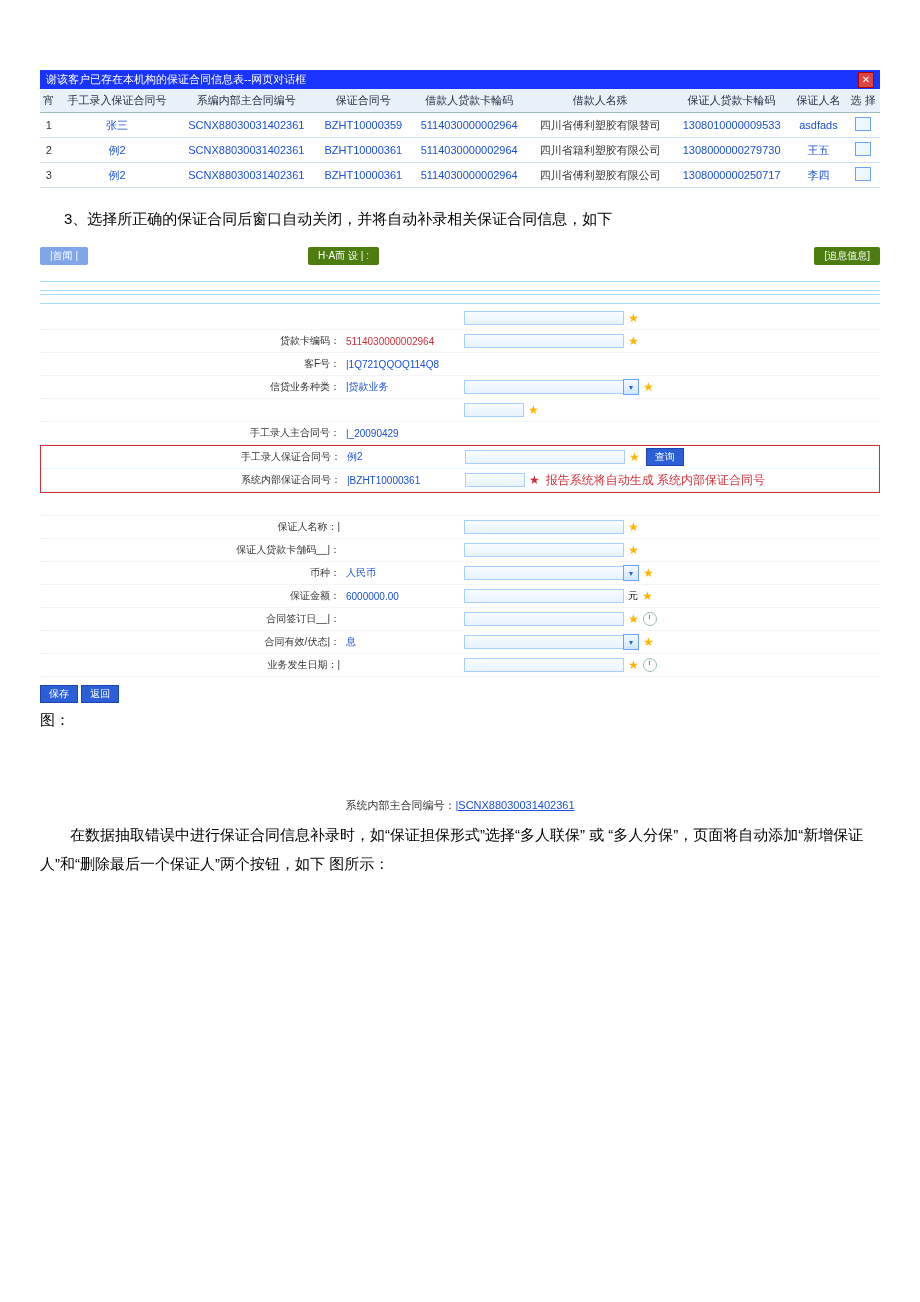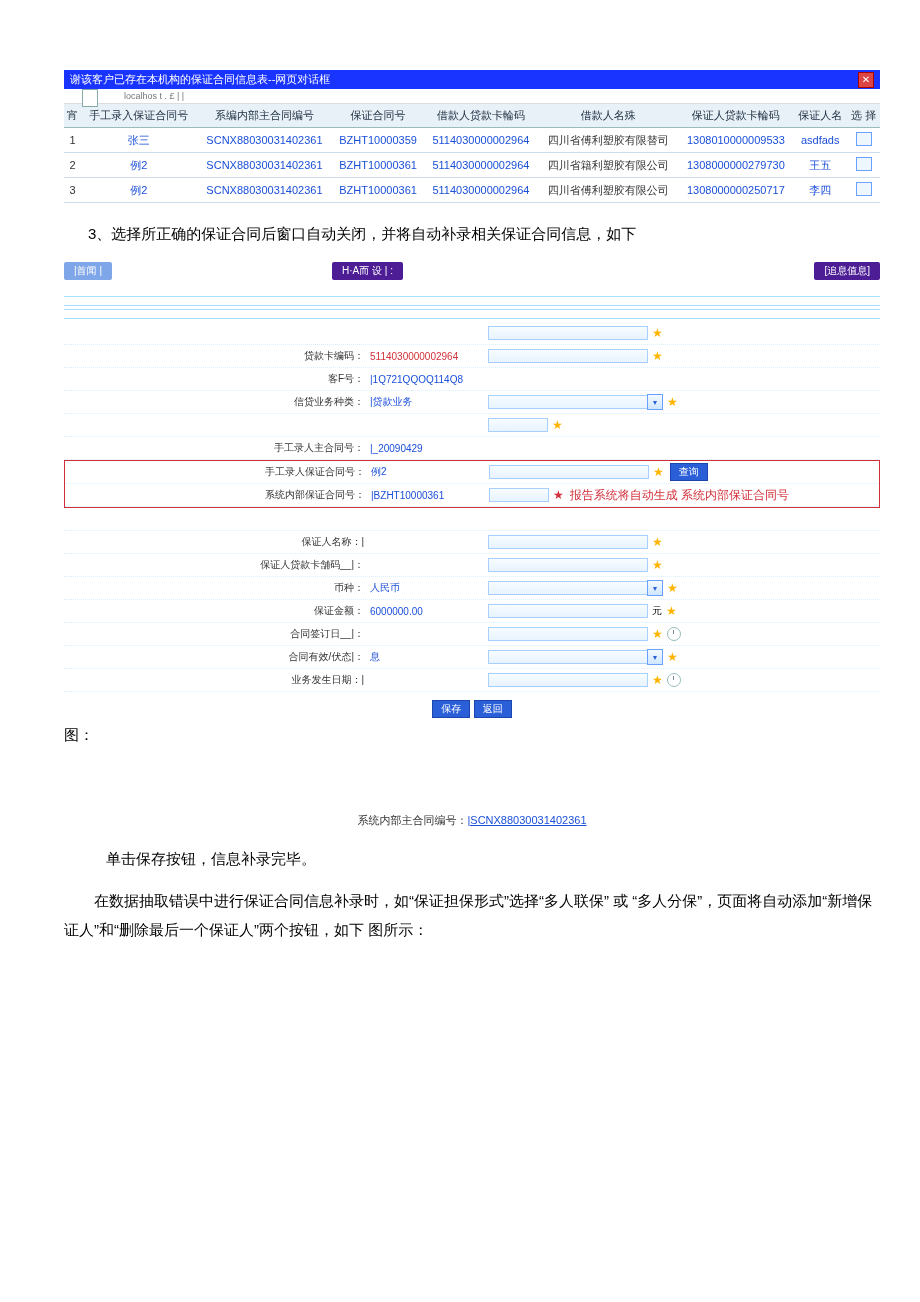--- a/index.html
+++ b/index.html
@@ -3,21 +3,21 @@
 <meta charset="utf-8">
 <style>
   body {
     margin: 0;
     padding: 0;
     font-family: "SimSun", "Microsoft YaHei", sans-serif;
     font-size: 12px;
     background: #fff;
     width: 920px;
   }
-  .page-pad { padding: 70px 40px 0 64px; }
+  .page-pad { padding: 70px 40px 0 40px; }
 
   
   .dialog-titlebar {
     background: #1a34ff;
     color: #fff;
     font-size: 11px;
     padding: 2px 6px;
     position: relative;
   }
   .dialog-titlebar .close {
@@ -98,21 +98,21 @@
   .form-shell { margin-top: 6px; }
   .form-topbar {
     display: flex;
     align-items: center;
     margin-bottom: 16px;
   }
   .pill {
     font-size: 10px;
     padding: 2px 10px;
     color: #fff;
-    background: #4c1d95;
+    background: #4d7c0f;
     border-radius: 2px;
   }
   .pill.ghost { background: #7fa6e8; }
   .hr-stack {
     height: 8px;
     border-top: 1px solid #a7e0ff;
     border-bottom: 1px solid #a7e0ff;
     margin-bottom: 3px;
   }
 
@@ -179,45 +179,40 @@
   }
   .hint-red {
     color: #d1303a;
     font-size: 12px;
     margin-left: 6px;
   }
   .red-box {
     border: 1px solid #d1303a;
   }
   .btn-row {
-    text-align: center;
     margin-top: 8px;
   }
 
   .supp-line {
     font-size: 11px;
     text-align: center;
     margin-top: 68px;
     color: #333;
   }
   .supp-line a { color: #1a4fd8; text-decoration: underline;}
 </style>
 </head>
 <body>
 
 <div class="page-pad">
 
   
   <div class="dialog-titlebar">
     <span>谢该客户已存在本机构的保证合同信息表--网页对话框</span>
     <span class="close">✕</span>
-  </div>
-  <div class="dialog-url">
-    <span class="sheet-icon"></span>
-    <span>localhos t . £ | |</span>
   </div>
 
   
   <table class="grid">
     <thead>
       <tr>
         <th>宵</th>
         <th>手工录入保证合同号</th>
         <th>系编内部主合同编号</th>
         <th>保证合同号</th>
@@ -401,18 +396,17 @@
       <span class="btn-blue">返回</span>
     </div>
   </div>
 
   <span class="caption">图：</span>
 
   <div class="supp-line">
     <span>系统内部主合同编号：</span><a>|SCNX88030031402361</a>
   </div>
 
-  <p class="body-text" style="margin-left:42px">单击保存按钮，信息补录完毕。</p>
 
 
   <p class="para">在数据抽取错误中进行保证合同信息补录时，如“保证担保形式”选择“多人联保” 或 “多人分保”，页面将自动添加“新增保证人”和“删除最后一个保证人”两个按钮，如下 图所示：</p>
 
 </div>
 
 </body></html>

